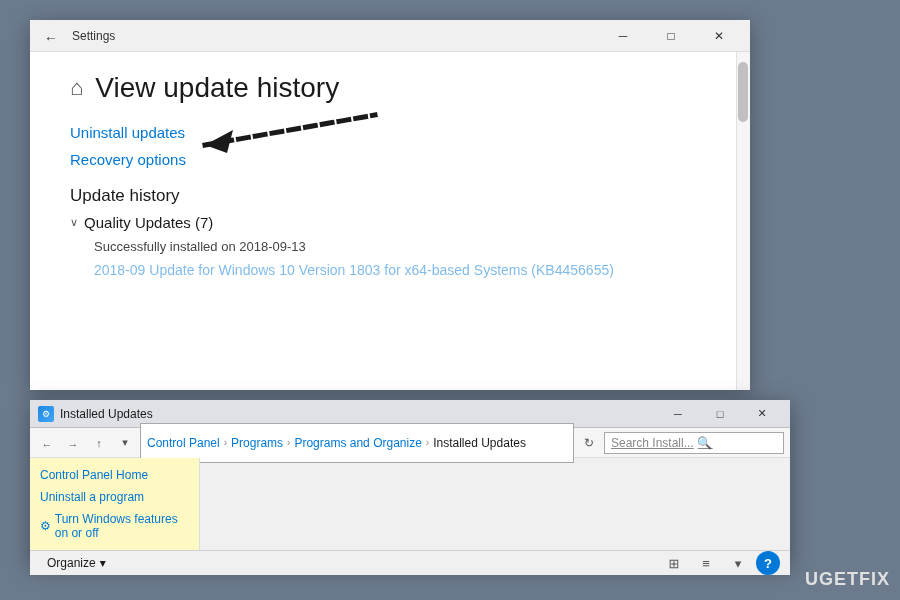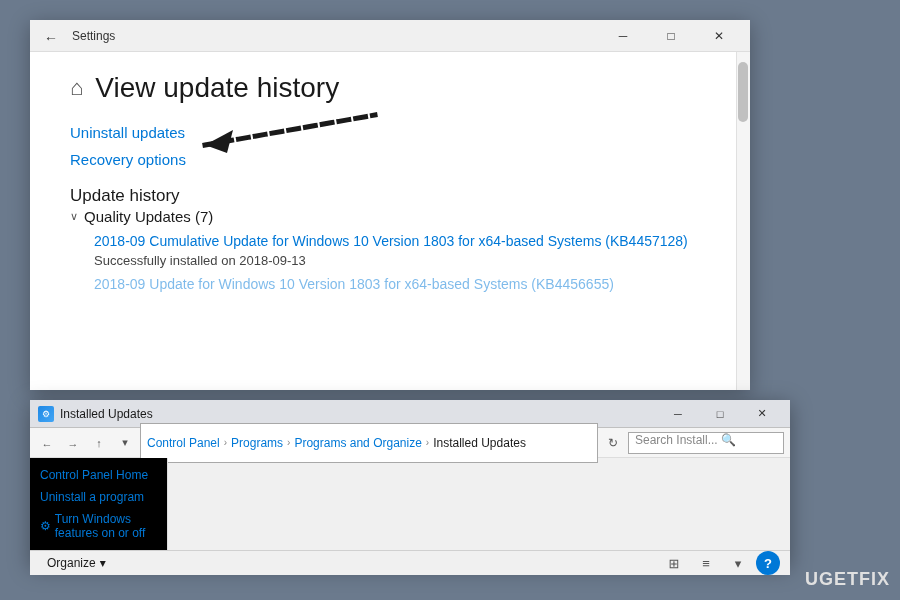--- a/index.html
+++ b/index.html
@@ -104,21 +104,21 @@
       margin-bottom: 10px;
       cursor: pointer;
       text-decoration: none;
     }
 
     .section-title {
       font-size: 17px;
       font-weight: 400;
       color: #1a1a1a;
       margin-top: 18px;
-      margin-bottom: 2px;
+      margin-bottom: 8px;
     }
 
     .update-category {
       display: flex;
       align-items: center;
       gap: 6px;
       font-size: 15px;
       color: #1a1a1a;
       margin-bottom: 8px;
     }
@@ -293,40 +293,41 @@
       height: 22px;
       display: flex;
       align-items: center;
       justify-content: center;
       font-size: 12px;
       cursor: pointer;
       color: #555;
     }
 
     .inst-search {
-      width: 156px;
+      width: 180px;
       height: 22px;
       border: 1px solid #a8a8a8;
       background: white;
       display: flex;
-      align-items: flex-start;
+      align-items: center;
       padding: 0 6px;
       font-size: 12px;
       color: #888;
       gap: 4px;
+      text-decoration: underline;
     }
 
     .inst-body {
       flex: 1;
       display: flex;
     }
 
     .inst-sidebar {
-      width: 138px;
-      background: #000000;
+      width: 170px;
+      background: #fef9c3;
       border-right: 1px solid #ddd;
       padding: 10px 10px;
       flex-shrink: 0;
     }
 
     .inst-sidebar-link {
       display: block;
       color: #0078d7;
       font-size: 12px;
       cursor: pointer;
@@ -451,21 +452,20 @@
       <span class="home-icon">⌂</span>
       <span class="page-title">View update history</span>
     </div>
     <a class="link-item">Uninstall updates</a>
     <a class="link-item">Recovery options</a>
     <div class="section-title">Update history</div>
     <div class="update-category">
       <span class="chevron">∨</span>
       <span>Quality Updates (7)</span>
     </div>
-    <a class="update-link">2018-09 Cumulative Update for Windows 10 Version 1803 for x64-based Systems (KB4457128)</a>
     <div class="update-status">Successfully installed on 2018-09-13</div>
     <a class="update-link update-link-2">2018-09 Update for Windows 10 Version 1803 for x64-based Systems (KB4456655)</a>
 
     <div class="scrollbar-track">
       <div class="scrollbar-thumb"></div>
     </div>
   </div>
 </div>
 
 <svg class="dashed-arrow" width="220" height="130" viewBox="0 0 220 130">

